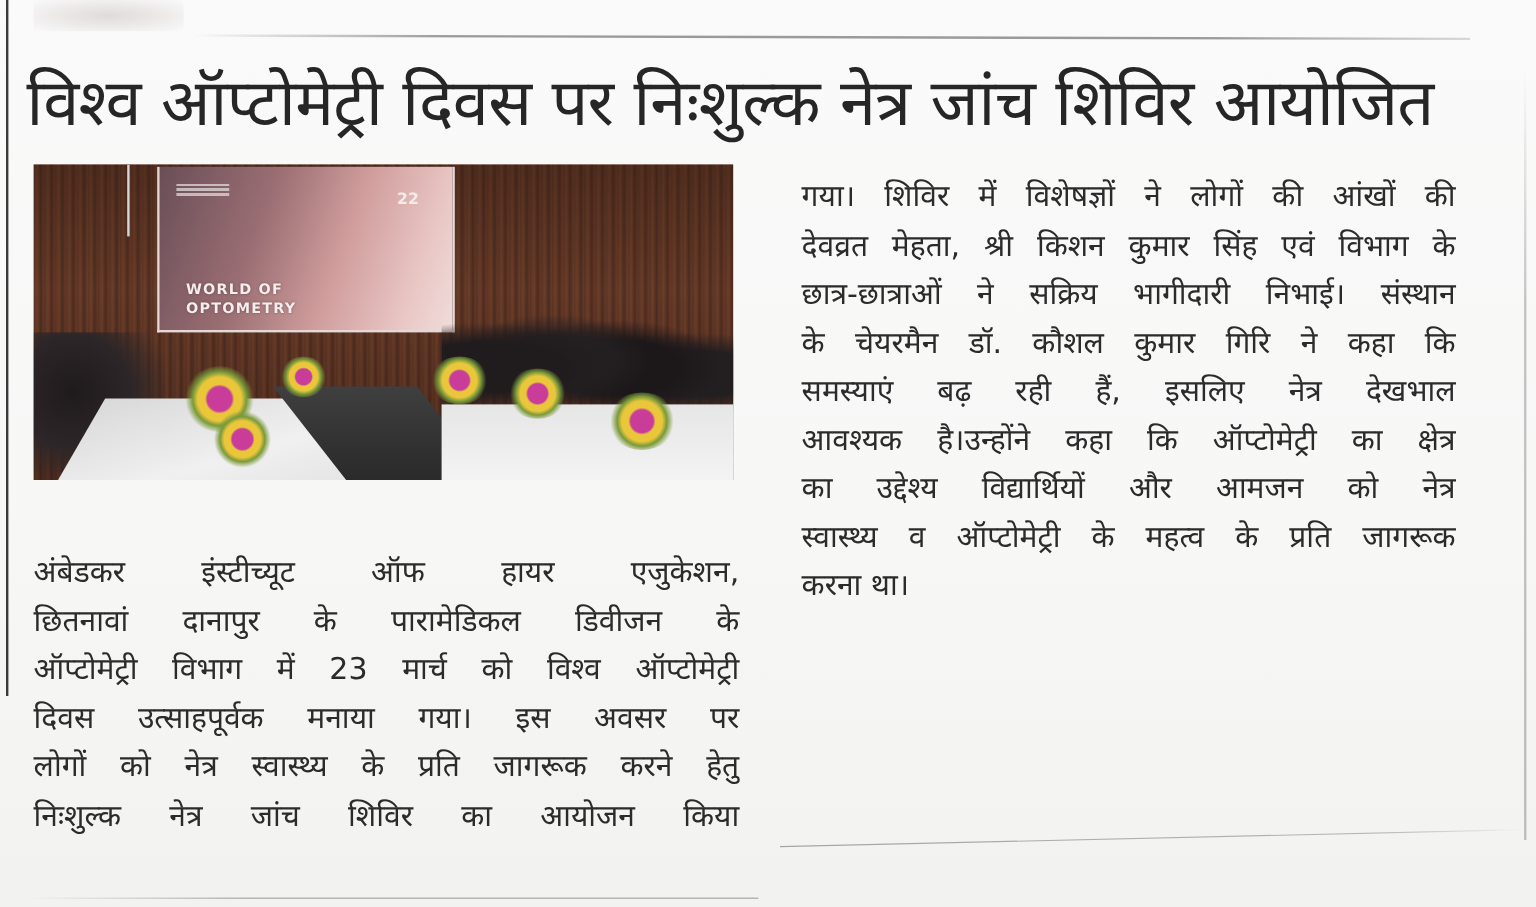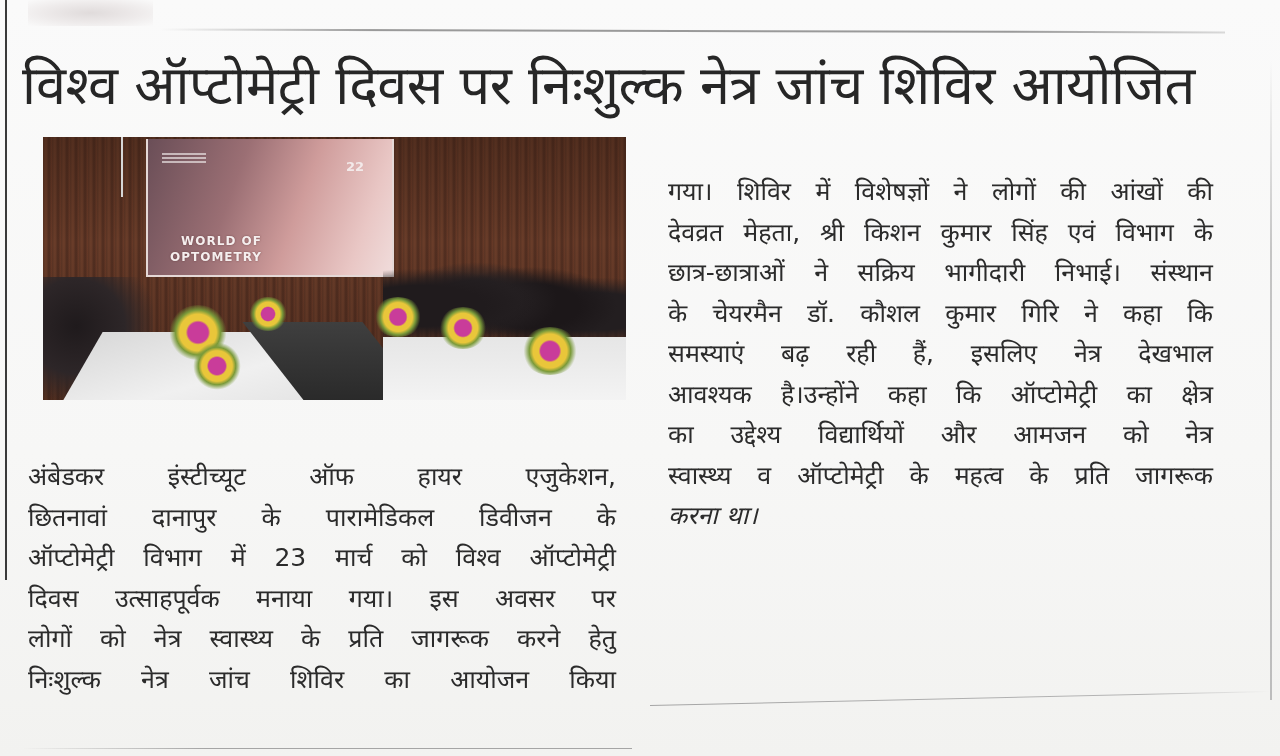--- a/index.html
+++ b/index.html
@@ -38,24 +38,23 @@
   }
 
   .headline {
     position: absolute; left: 22px; top: 46px; width: 1240px; height: 80px;
     font-family: "DejaVu Sans", sans-serif; font-weight: normal;
     font-size: 54px; line-height: 80px; color: #262626; letter-spacing: -0.5px;
     white-space: nowrap;
   }
 
   .photo {
-    position: absolute; left: 43px; top: 137px; width: 583px; height: 263px; overflow: hidden;
+    position: absolute; left: 28px; top: 137px; width: 583px; height: 263px; overflow: hidden;
     background:
       repeating-linear-gradient(90deg, #5a3424 0px, #6c3e2a 3px, #4e2c1f 6px, #6a3b28 9px);
-    text-align: right;
   }
   .photo .wall-shade {
     position: absolute; inset: 0;
     background: linear-gradient(180deg, rgba(40,20,12,.35) 0%, rgba(0,0,0,0) 40%, rgba(30,15,10,.3) 100%);
   }
   .photo .screen {
     position: absolute; left: 103px; top: 2px; width: 248px; height: 138px;
     background: linear-gradient(110deg, #6a4e57 0%, #9b6f74 35%, #cf9c9b 60%, #e9c7c5 85%, #f0dcdb 100%);
     border: 2px solid #e5d8d6; border-top: none;
   }
@@ -106,23 +105,23 @@
   .photo .flowers {
     position: absolute; border-radius: 50%;
     background: radial-gradient(circle, #c93c9a 0 25%, #e9c63a 30% 45%, #7a9a3a 55%, rgba(0,0,0,0) 70%);
   }
 
   .body-col {
     position: absolute; font-family: "DejaVu Sans", sans-serif; font-size: 25px; color: #2b2b2b;
     line-height: 40.5px; text-align: justify; text-align-last: justify;
   }
   .body-col .line { display: block; white-space: nowrap; }
-  .body-col .line.last { text-align-last: left; font-style: italic; }
+  .body-col .line.last { text-align-last: left; }
   .col-left { left: 28px; top: 433px; width: 588px; margin-top: 24px; }
-  .col-right { left: 668px; top: 144px; width: 545px; margin-top: 28px; }
+  .col-right { left: 668px; top: 144px; width: 545px; }
 </style>
 </head>
 <body>
 
 <div class="paper">
   <div class="left-rule"></div>
   <div class="top-smudge"></div>
   <div class="top-rule"></div>
   <div class="right-edge"></div>
   <div class="bottom-rule-left"></div>

